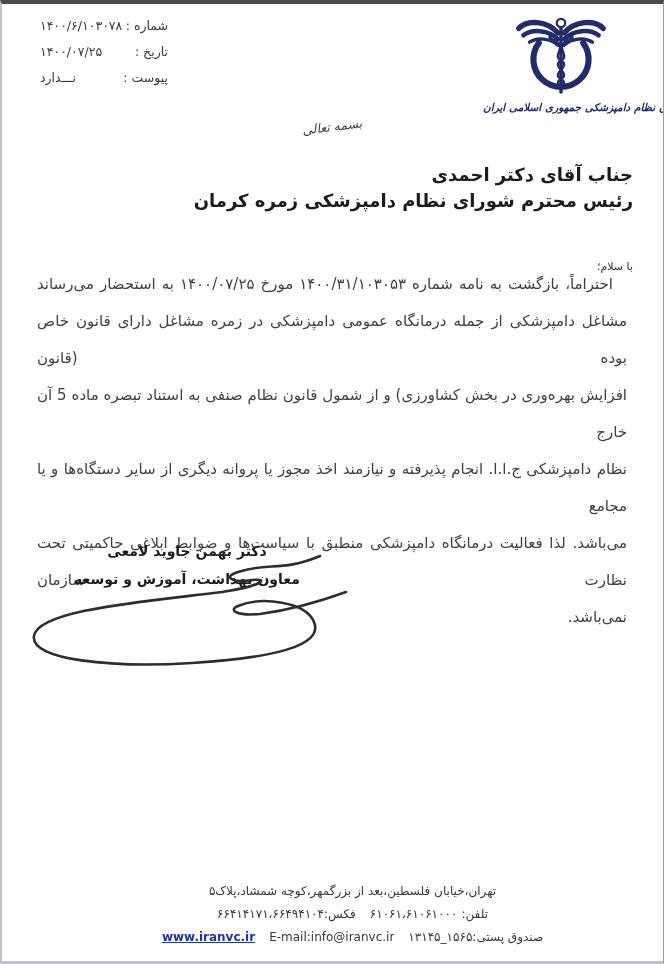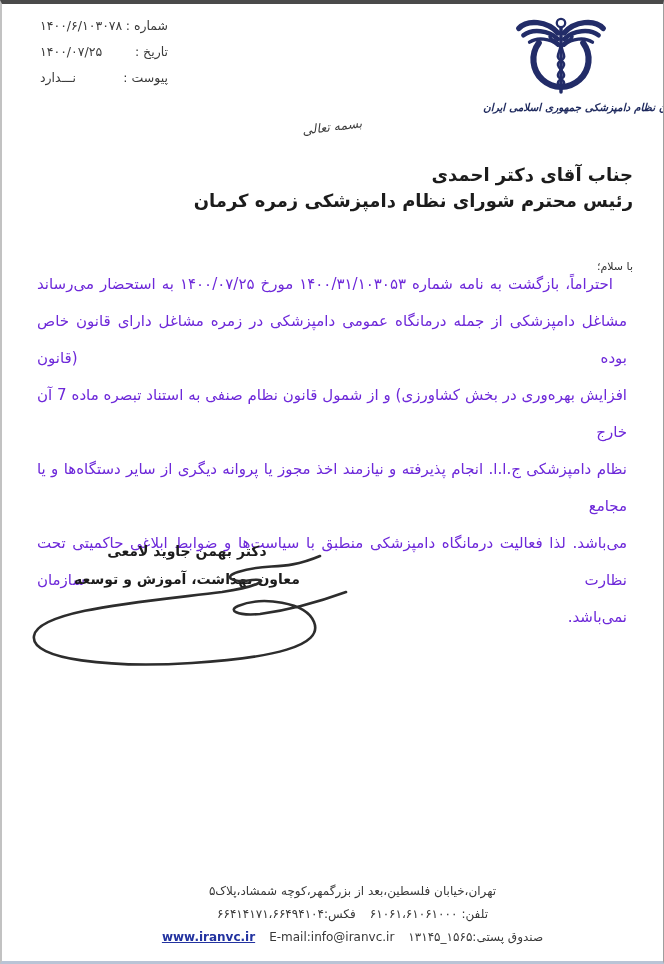--- a/index.html
+++ b/index.html
@@ -32,21 +32,21 @@
   .bismillah { position:absolute; top:112px; left:0; right:0; text-align:center; }
   .bismillah span { display:inline-block; transform:rotate(-7deg);
               font-size:12.5px; font-style:italic; color:#3c3c3c; }
   
   .recipient { position:absolute; top:158px; right:30px; text-align:right; direction:rtl;
                font-weight:bold; font-size:18px; line-height:26px; color:#1c1c1c;margin-left:35px; }
   .salutation { position:absolute; top:224px; right:30px; direction:rtl;
                 font-size:11px; color:#333;margin-top:32px; }
   
   .body { position:absolute; top:262px; right:36px; left:35px; direction:rtl;
-          font-size:15px; color:#6d28d9; }
+          font-size:15px; color:#404040; }
   .body .line { line-height:37px; text-align:justify; text-align-last:justify;
                 white-space:normal; }
   .body .line.first { padding-right:14px; }
   .body .line.last  { text-align-last:right; }
   
   .signature { position:absolute; top:512px; left:56px; width:258px; text-align:center;
                direction:rtl; font-weight:bold; font-size:14px; line-height:28px; color:#1c1c1c;margin-top:21px; }
   .scribble { position:absolute; top:548px; left:20px; }
   
   .footer { position:absolute; left:0; right:0; bottom:12px; text-align:center;
@@ -109,21 +109,21 @@
 
   <div class="recipient">
     <div>جناب آقای دکتر احمدی</div>
     <div>رئیس محترم شورای نظام دامپزشکی زمره کرمان</div>
   </div>
   <div class="salutation">با سلام؛</div>
 
   <div class="body">
     <div class="line first">احتراماً، بازگشت به نامه شماره ۱۴۰۰/۳۱/۱۰۳۰۵۳ مورخ ۱۴۰۰/۰۷/۲۵ به استحضار می‌رساند</div>
     <div class="line">مشاغل دامپزشکی از جمله درمانگاه عمومی دامپزشکی در زمره مشاغل دارای قانون خاص بوده (قانون</div>
-    <div class="line">افزایش بهره‌وری در بخش کشاورزی) و از شمول قانون نظام صنفی به استناد تبصره ماده 7 آن خارج</div>
+    <div class="line">افزایش بهره‌وری در بخش کشاورزی) و از شمول قانون نظام صنفی به استناد تبصره ماده 5 آن خارج</div>
     <div class="line">نظام دامپزشکی ج.ا.ا. انجام پذیرفته و نیازمند اخذ مجوز یا پروانه دیگری از سایر دستگاه‌ها و یا مجامع</div>
     <div class="line">می‌باشد. لذا فعالیت درمانگاه دامپزشکی منطبق با سیاست‌ها و ضوابط ابلاغی حاکمیتی تحت نظارت سازمان</div>
     <div class="line last">نمی‌باشد.</div>
   </div>
 
   <div class="signature">
     <div>دکتر بهمن جاوید لامعی</div>
     <div>معاون بهداشت، آموزش و توسعه</div>
   </div>
   <svg class="scribble" width="336" height="122" viewBox="0 0 336 122">

